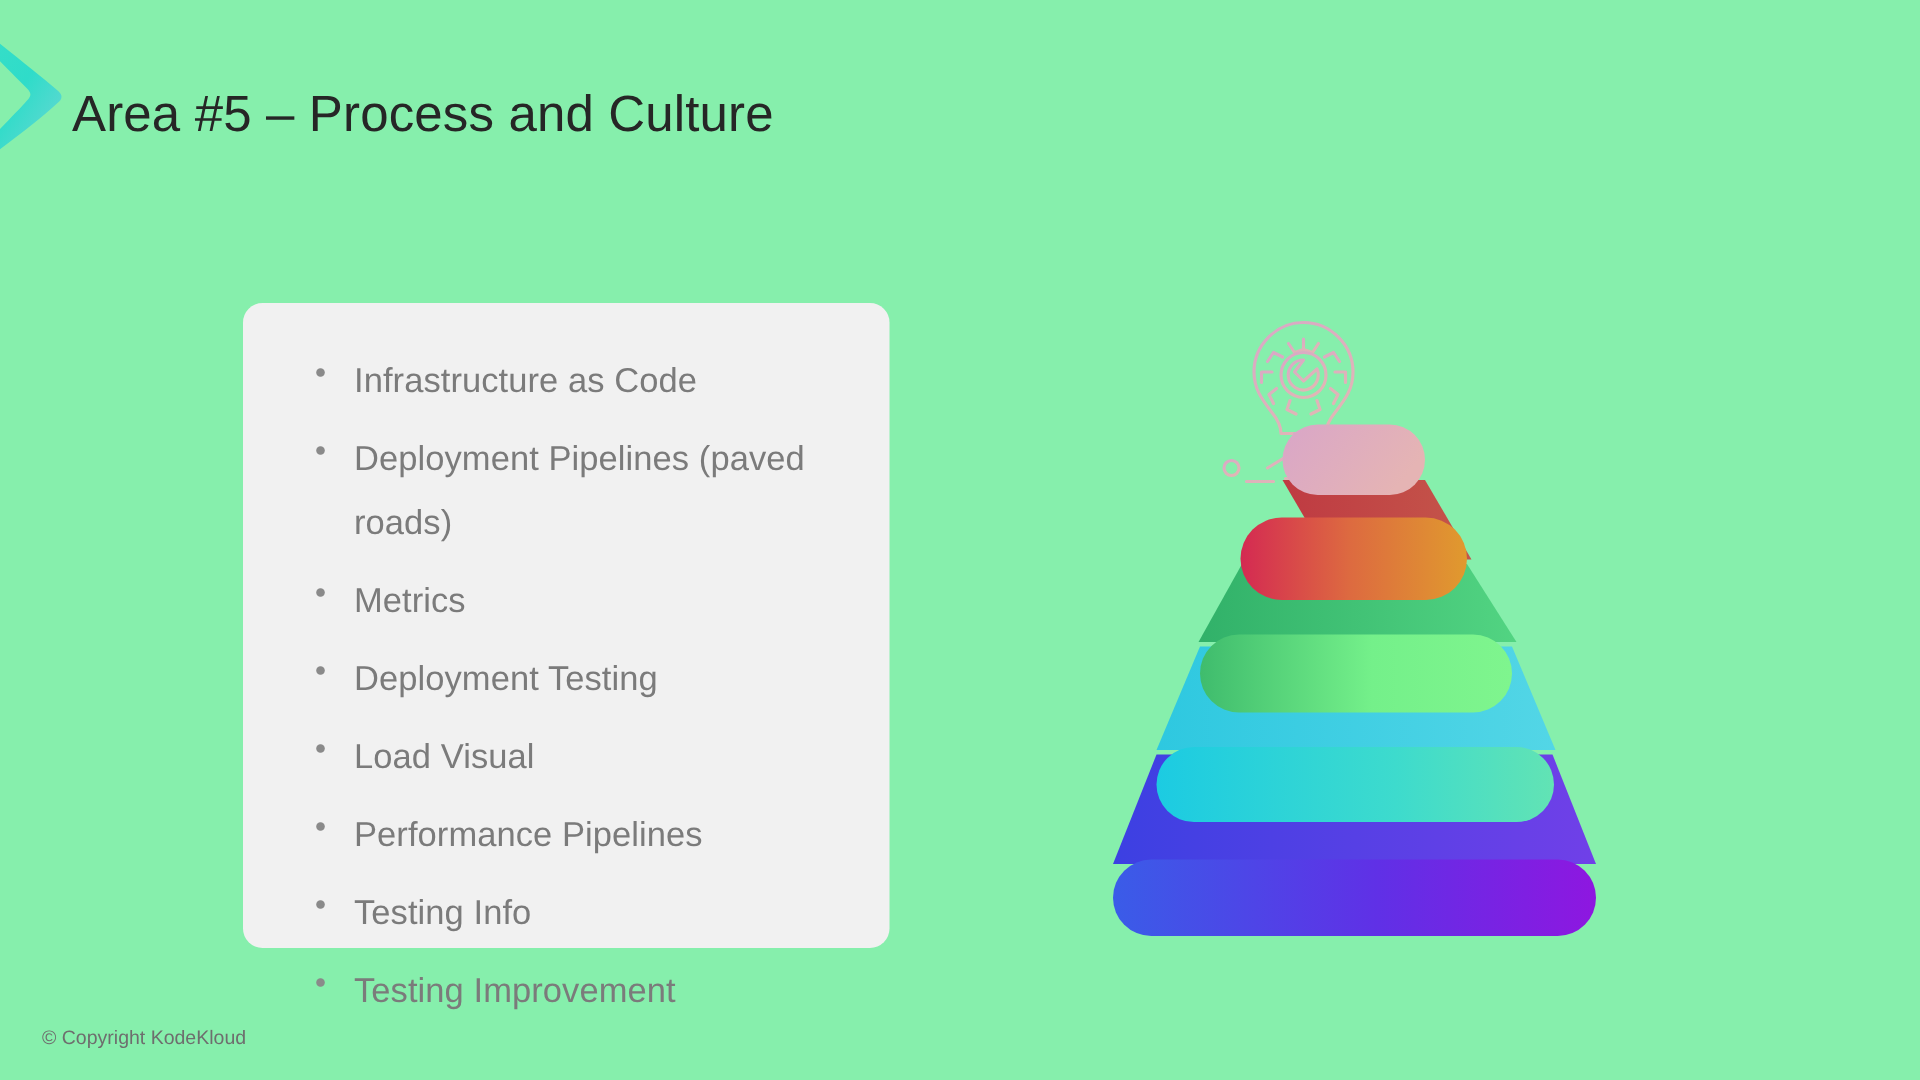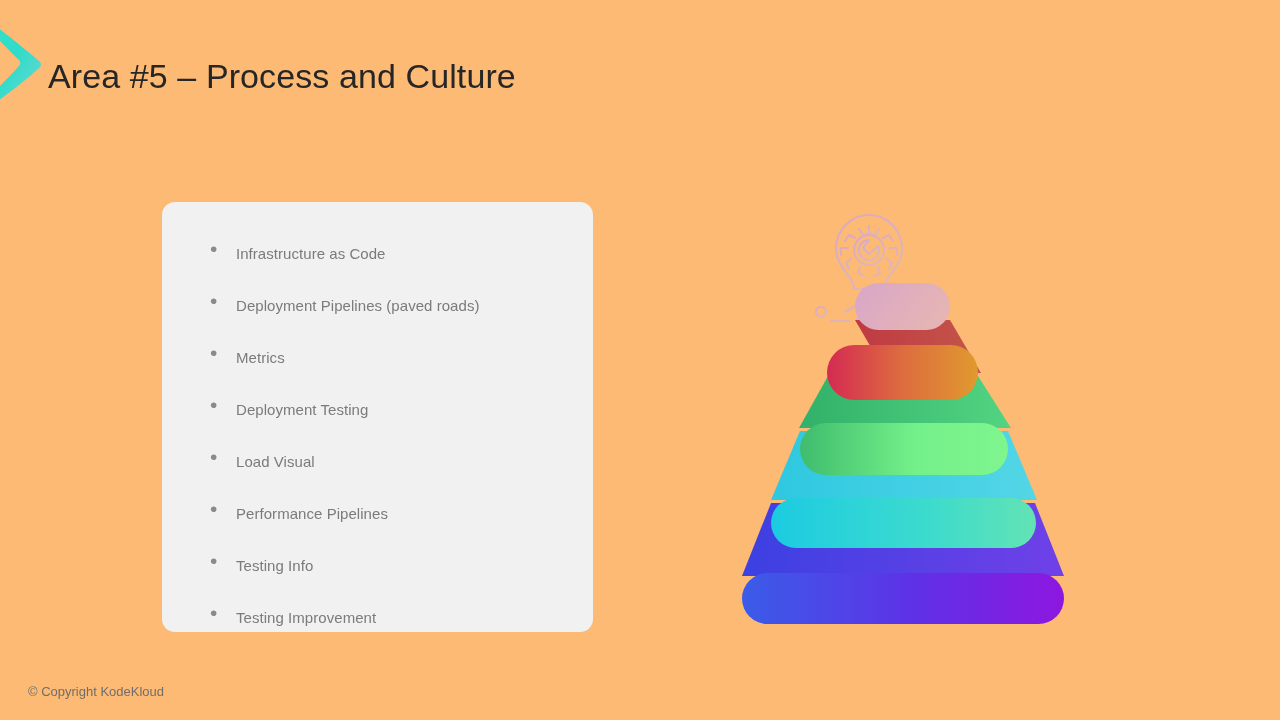--- a/index.html
+++ b/index.html
@@ -15,21 +15,21 @@
     overflow: hidden;
     position: relative;
   }
 
   
   .slide {
     position: absolute;
     inset: 0;
     width: 1280px;
     height: 720px;
-    background: #fdba74;
+    background: #86efac;
   }
 
   
   .brand-chevron {
     position: absolute;
     left: -34px;
     top: 4px;
     width: 86px;
     height: 116px;
     pointer-events: none;
@@ -75,21 +75,21 @@
     width: 28px;
     font-size: 21px;
     line-height: 34px;
     color: #8a8a8a;
     text-align: left;
     padding-left: 2px;
     box-sizing: border-box;
   }
   .bullet-text {
     flex: 1 1 auto;
-    font-size: 15px;
+    font-size: 23px;
     line-height: 43px;
     color: #7b7b7b;
     letter-spacing: 0.05px;
   }
 
   
   .pyramid-graphic {
     position: absolute;
     left: 735px;
     top: 188px;

